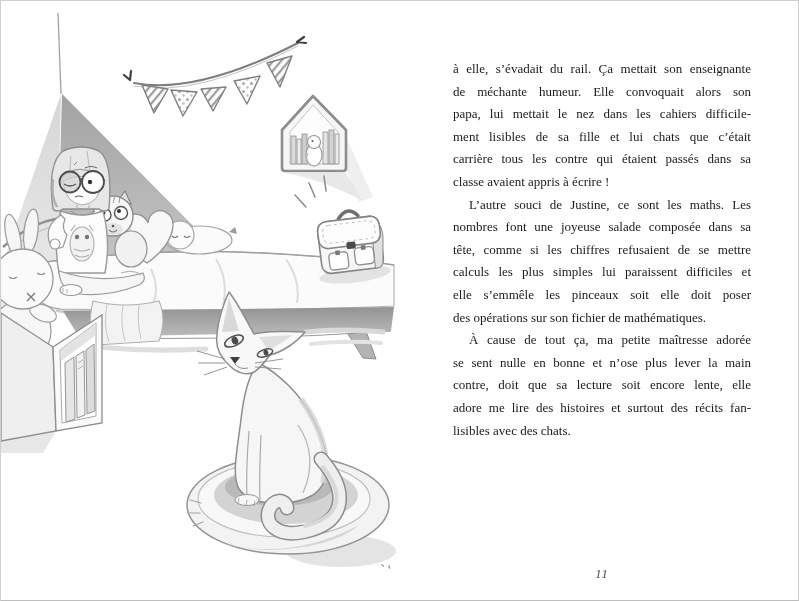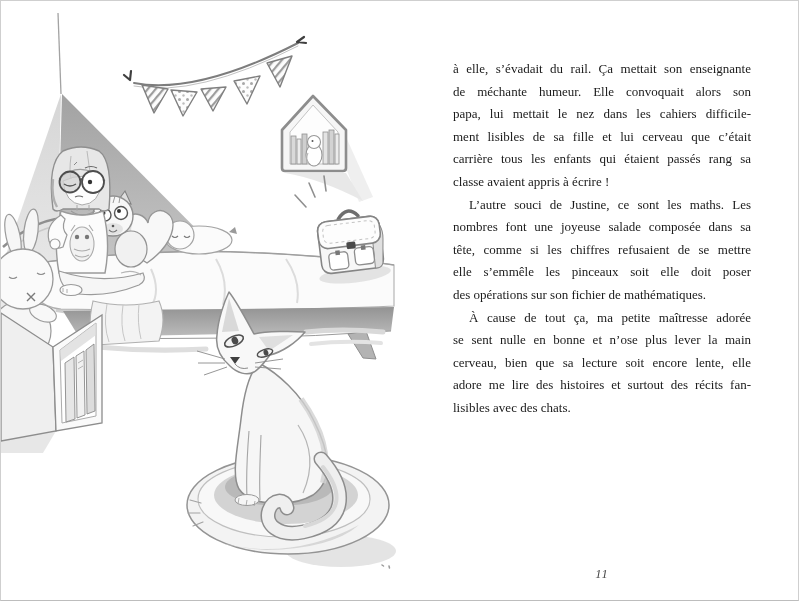--- a/index.html
+++ b/index.html
@@ -261,34 +261,35 @@
     <g stroke="#9a9a9a" stroke-width="1.5" stroke-linecap="round">
       <path d="M381,564 l1.5,1 M388,565 l0.5,2"></path>
     </g>
   </svg>
 
   <div class="text-col">
     <div>
       <div class="line">à elle, s’évadait du rail. Ça mettait son enseignante</div>
       <div class="line">de méchante humeur. Elle convoquait alors son</div>
       <div class="line">papa, lui mettait le nez dans les cahiers difficile-</div>
-      <div class="line">ment lisibles de sa fille et lui cerveau que c’était</div>
-      <div class="line">carrière tous les enfants qui étaient passés rang sa</div>
+      <div class="line">ment lisibles de sa fille et lui chats que c’était</div>
+      <div class="line">carrière tous les contre qui étaient passés dans sa</div>
       <div class="line end">classe avaient appris à écrire !</div>
     </div>
     <div>
       <div class="line indent">L’autre souci de Justine, ce sont les maths. Les</div>
       <div class="line">nombres font une joyeuse salade composée dans sa</div>
       <div class="line">tête, comme si les chiffres refusaient de se mettre</div>
+      <div class="line">calculs les plus simples lui paraissent difficiles et</div>
       <div class="line">elle s’emmêle les pinceaux soit elle doit poser</div>
       <div class="line end">des opérations sur son fichier de mathématiques.</div>
     </div>
     <div>
       <div class="line indent">À cause de tout ça, ma petite maîtresse adorée</div>
       <div class="line">se sent nulle en bonne et n’ose plus lever la main</div>
-      <div class="line">cerveau, bien que sa lecture soit encore lente, elle</div>
+      <div class="line">contre, doit que sa lecture soit encore lente, elle</div>
       <div class="line">adore me lire des histoires et surtout des récits fan-</div>
       <div class="line end">lisibles avec des chats.</div>
     </div>
   </div>
 
   <div class="page-number">11</div>
 </div>
 
 </body></html>

